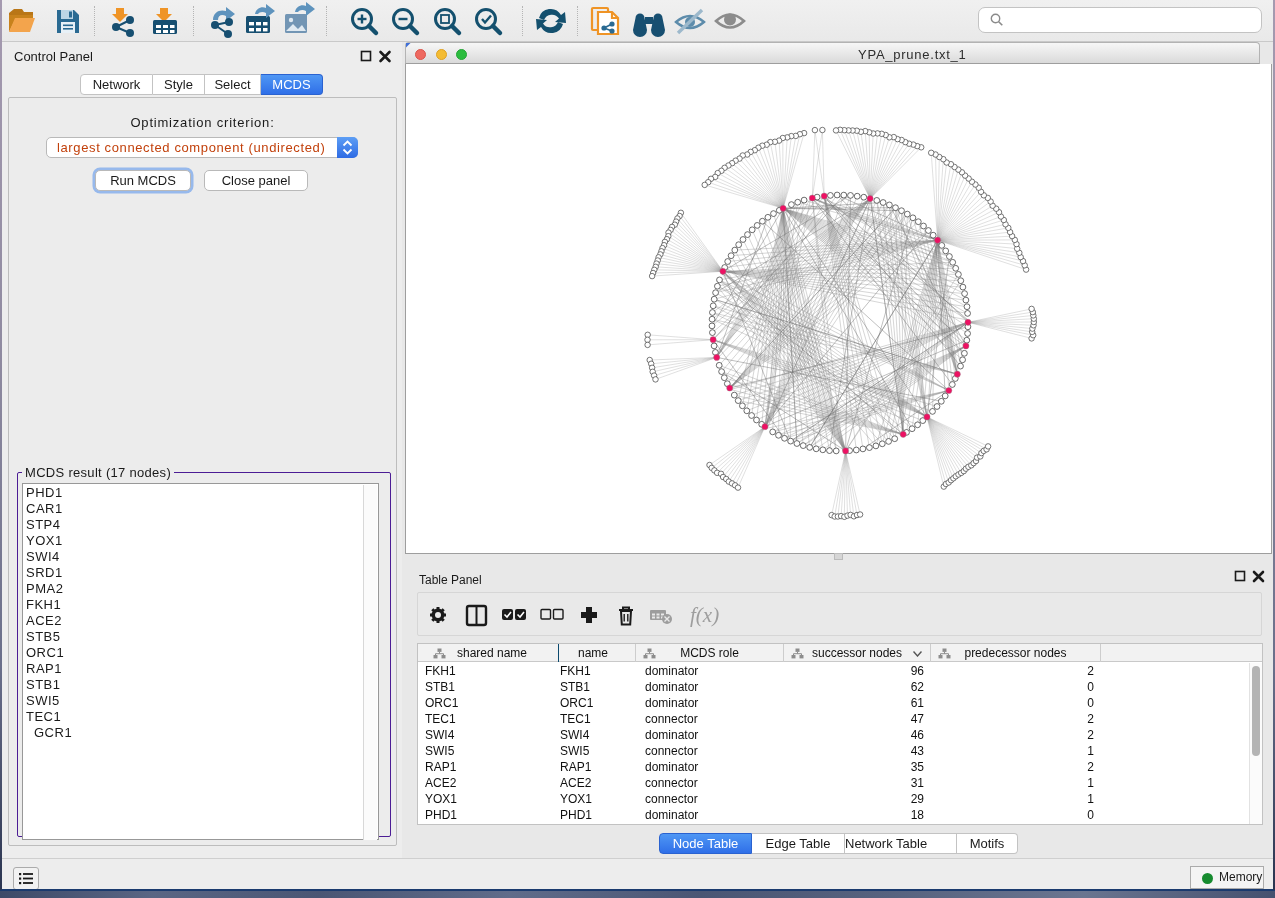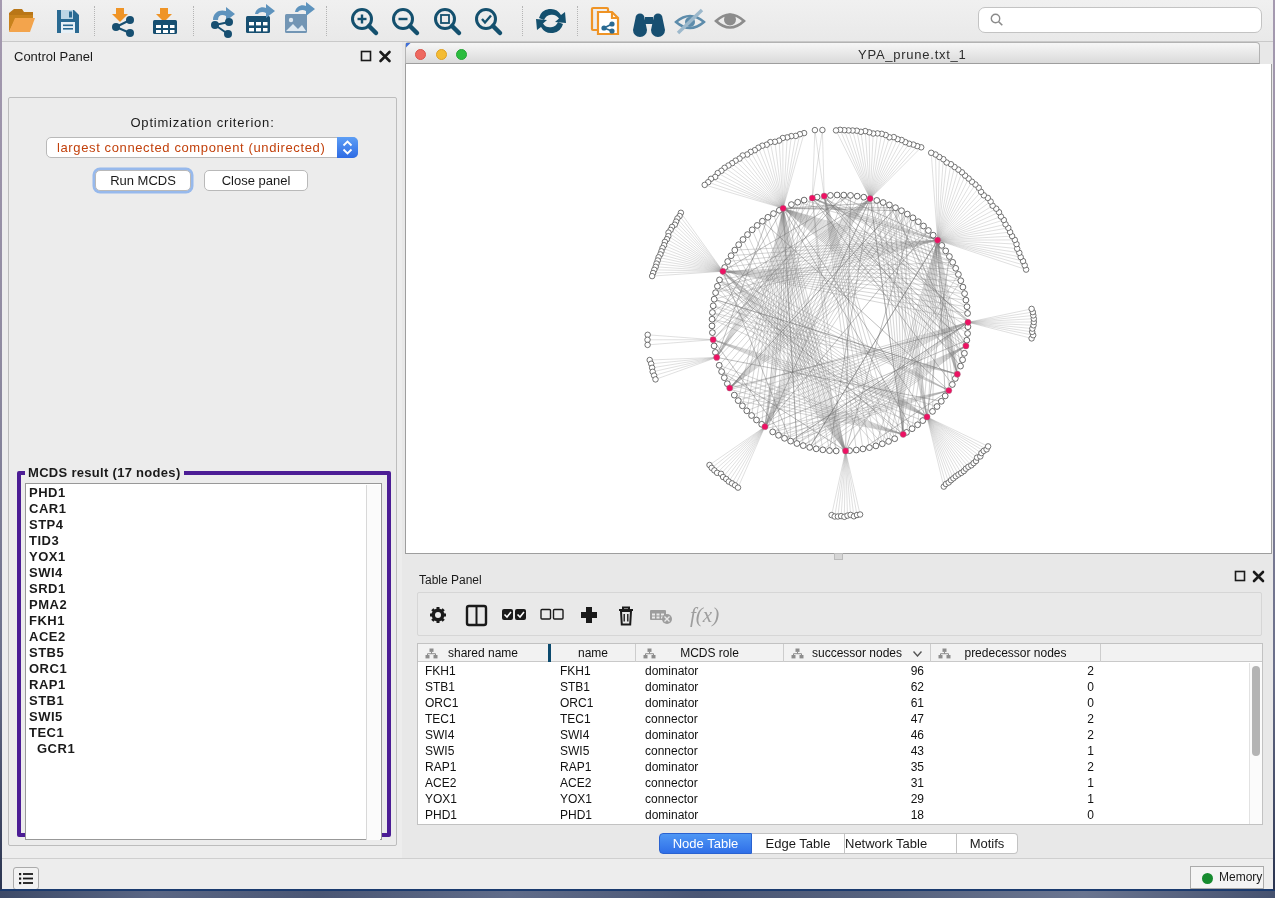--- a/index.html
+++ b/index.html
@@ -147,45 +147,50 @@
 </div>
 </div>
 
 <div class="abs" style="left:0;top:42px;width:402px;height:816px;background:#ededed;">
  <div class="abs" style="left:14px;top:7px;font-size:13px;color:#1a1a1a;">Control Panel</div>
  <svg class="abs" style="left:360px;top:8px" width="32" height="13" viewBox="0 0 32 13">
    <rect x="1.5" y="1.5" width="9" height="9" fill="none" stroke="#1a1a1a" stroke-width="1.6"></rect>
    <path d="M20.5 2 L29.5 11 M29.5 2 L20.5 11" stroke="#1a1a1a" stroke-width="2.6" stroke-linecap="round" fill="none"></path>
  </svg>
 
+ <div class="abs" style="left:80px;top:32px;height:21px;display:flex;font-size:13px;">
+  <div style="width:73px;background:#fff;border:1px solid #c3c3c3;border-radius:4px 0 0 4px;text-align:center;line-height:20px;color:#1a1a1a;">Network</div>
+  <div style="width:52px;background:#fff;border:1px solid #c3c3c3;border-left:none;text-align:center;line-height:20px;color:#1a1a1a;">Style</div>
+  <div style="width:56px;background:#fff;border:1px solid #c3c3c3;border-left:none;text-align:center;line-height:20px;color:#1a1a1a;">Select</div>
+  <div style="width:62px;background:linear-gradient(#4f97f4,#2f6fe8);border:1px solid #2a62d0;border-left:none;border-radius:0 4px 4px 0;text-align:center;line-height:20px;color:#fff;">MCDS</div>
+ </div>
 
  <div class="abs" style="left:8px;top:55px;width:389px;height:749px;background:#ececec;border:1px solid #bdbdbd;border-radius:2px;">
   <div class="abs" style="left:0;top:17px;width:100%;text-align:center;font-size:13px;letter-spacing:0.8px;color:#1a1a1a;">Optimization criterion:</div>
 
   <div class="abs" style="left:37px;top:39px;width:312px;height:21px;background:#fff;border:1px solid #b9b9b9;border-radius:5px;">
     <div class="abs" style="left:10px;top:0;line-height:19px;font-size:13px;letter-spacing:0.62px;color:#c2410c;">largest connected component (undirected)</div>
     <div class="abs" style="right:-1px;top:-1px;width:21px;height:21px;background:linear-gradient(#5d9ef5,#2e6be4);border-radius:0 5px 5px 0;">
       <svg width="21" height="21" viewBox="0 0 21 21">
             <path d="M6.5 8.5 L10.5 4.5 L14.5 8.5" stroke="#fff" stroke-width="1.8" fill="none"></path>
             <path d="M6.5 12.5 L10.5 16.5 L14.5 12.5" stroke="#fff" stroke-width="1.8" fill="none"></path>
           </svg>
     </div>
   </div>
 
   <div class="abs" style="left:86px;top:72px;width:96px;height:21px;background:#fff;border:1px solid #b9b9b9;border-radius:5px;box-shadow:0 0 0 2.5px rgba(106,158,236,0.65);text-align:center;line-height:19px;font-size:13px;color:#1a1a1a;">Run MCDS</div>
   <div class="abs" style="left:195px;top:72px;width:104px;height:21px;background:#fff;border:1px solid #b9b9b9;border-radius:5px;text-align:center;line-height:19px;font-size:13px;color:#1a1a1a;">Close panel</div>
 
-  <fieldset class="abs" style="left:8px;top:367px;width:374px;height:372px;border:4px solid #4c1d95;border-radius:2px;font-weight:bold;">
+  <fieldset class="abs" style="left:8px;top:367px;width:374px;height:372px;border:1px solid #4c1d95;border-radius:2px;">
     <legend style="font-size:13px;letter-spacing:0.3px;color:#1a1a1a;margin-left:4px;padding:0 3px;">MCDS result (17 nodes)</legend>
     <div class="abs" style="left:4px;top:3px;width:357px;height:357px;background:#fff;border:1px solid #989898;">
       <div style="padding:1px 0 0 3px;font-size:13px;letter-spacing:0.5px;color:#1a1a1a;">
             <div style="height:16px;line-height:16px;">PHD1</div>
             <div style="height:16px;line-height:16px;">CAR1</div>
             <div style="height:16px;line-height:16px;">STP4</div>
-            <div style="height:16px;line-height:16px;">TID3</div>
             <div style="height:16px;line-height:16px;">YOX1</div>
             <div style="height:16px;line-height:16px;">SWI4</div>
             <div style="height:16px;line-height:16px;">SRD1</div>
             <div style="height:16px;line-height:16px;">PMA2</div>
             <div style="height:16px;line-height:16px;">FKH1</div>
             <div style="height:16px;line-height:16px;">ACE2</div>
             <div style="height:16px;line-height:16px;">STB5</div>
             <div style="height:16px;line-height:16px;">ORC1</div>
             <div style="height:16px;line-height:16px;">RAP1</div>
             <div style="height:16px;line-height:16px;">STB1</div>
@@ -1029,21 +1034,21 @@
  <circle cx="249" cy="26" r="5"></circle>
  <path d="M246.5 23.5 L251.5 28.5 M251.5 23.5 L246.5 28.5" stroke="#e9e9e9" stroke-width="1.4"></path>
 </g>
 <text x="272" y="29" font-family="Liberation Serif, serif" font-style="italic" font-size="21" fill="#9d9d9d">f(x)</text>
 </svg>
 
  </div>
 
  <div class="abs" style="left:13px;top:83px;width:846px;height:182px;background:#fff;border:1px solid #c2c2c2;">
   <div style="position:absolute;left:0;top:0;width:844px;height:18px;background:#f2f2f2;border-bottom:1px solid #c9c9c9;font-size:12px;color:#111;">
-<div style="position:absolute;left:0;top:0;width:133px;height:18px;border-right:3px solid #0c4a6e;">
+<div style="position:absolute;left:8px;top:0;width:133px;height:18px;border-right:1px solid #0c4a6e;">
           <span style="position:absolute;left:7px;top:3px;"><svg width="13" height="11" viewBox="0 0 13 11" style="vertical-align:-1px">
               <g fill="#8d8d8d">
                 <rect x="4.5" y="0.5" width="4" height="3.4"></rect>
                 <rect x="0.5" y="7" width="4" height="3.4"></rect>
                 <rect x="8.5" y="7" width="4" height="3.4"></rect>
               </g>
               <path d="M6.5 4 L6.5 5.7 M2.5 7 L2.5 5.7 L10.5 5.7 L10.5 7" stroke="#8d8d8d" fill="none" stroke-width="1"></path>
             </svg></span>
           <span style="position:absolute;width:100%;text-align:center;top:2px;">shared name</span>
         </div>

